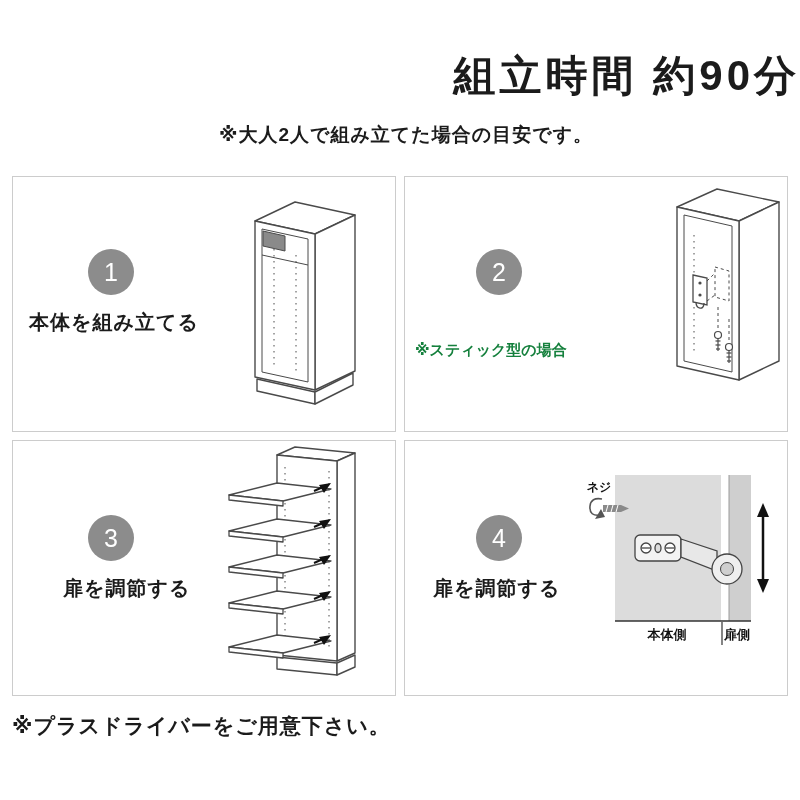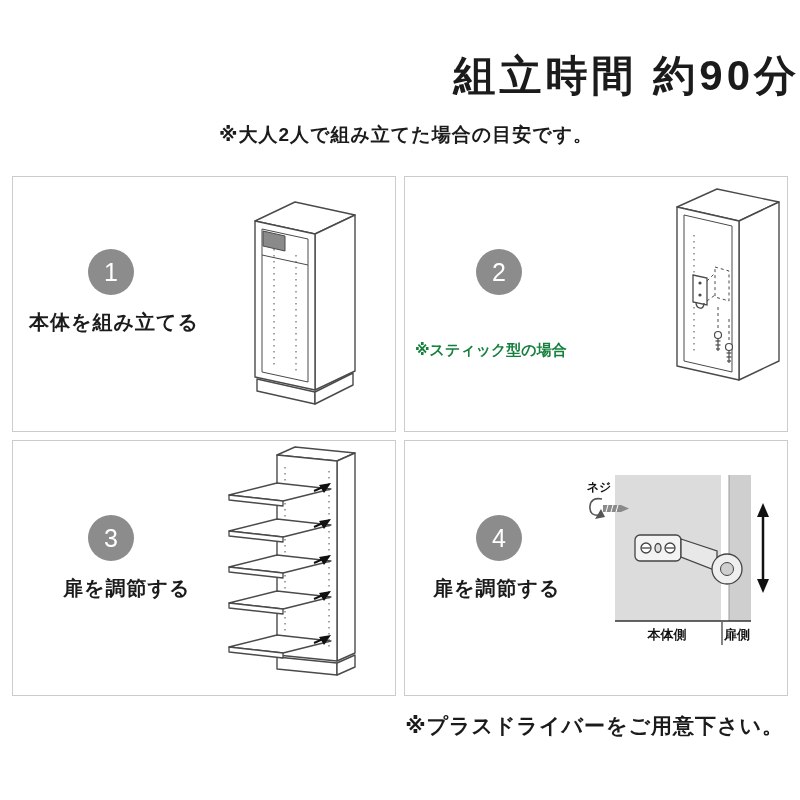--- a/index.html
+++ b/index.html
@@ -7,21 +7,21 @@
     font-family:"Liberation Sans","DejaVu Sans",sans-serif; color:#1e1e1e; }
   .title { text-align:right; font-size:42px; font-weight:700; letter-spacing:4px; margin-top:48px; color:#1b1b1b; }
   .subtitle { text-align:center; font-size:19px; font-weight:700; letter-spacing:1px; margin-top:18px; color:#1b1b1b;margin-left:12px; }
   .grid { width:776px; margin:28px auto 0; display:grid; grid-template-columns:1fr 1fr; gap:8px; }
   .panel { position:relative; border:1px solid #cccccc; height:256px; background:#fff; overflow:hidden; }
   .badge { position:absolute; width:46px; height:46px; border-radius:50%; background:#8c8c8c; color:#fff;
     font-size:25px; display:flex; align-items:center; justify-content:center; }
   .step-label { position:absolute; font-size:20px; font-weight:700; letter-spacing:1px; color:#1b1b1b; white-space:nowrap; }
   .step-note { position:absolute; font-size:15px; font-weight:700; color:#15803d; white-space:nowrap; }
   .illust { position:absolute; }
-  .footer-note { width:776px; margin:16px auto 0; text-align:right; font-size:21px; font-weight:700; letter-spacing:1px; padding-right:4px; color:#1b1b1b; }
+  .footer-note { width:776px; margin:16px auto 0; font-size:21px; font-weight:700; letter-spacing:1px; padding-right:4px; color:#1b1b1b; }
 </style>
 </head>
 <body>
 
 <div class="title">組立時間 約90分</div>
 <div class="subtitle">※大人2人で組み立てた場合の目安です。</div>
 
 <div class="grid">
 
   <div class="panel">

